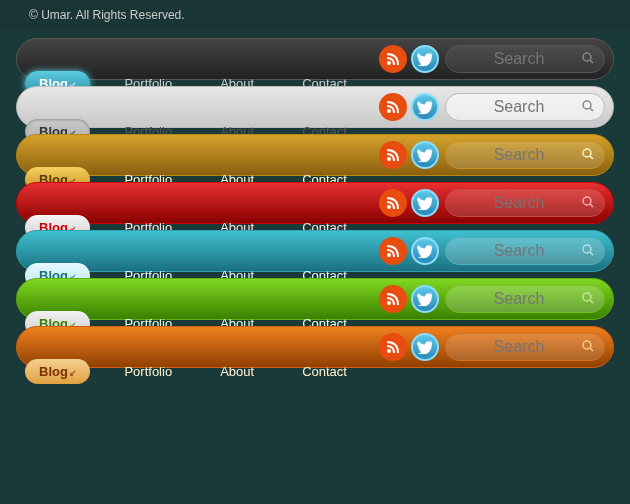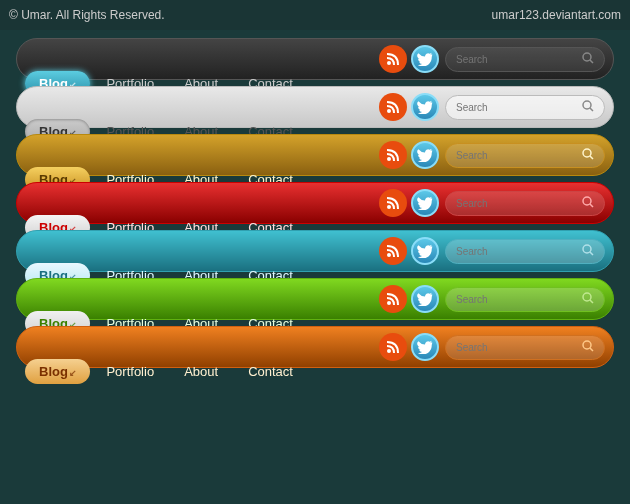--- a/index.html
+++ b/index.html
@@ -9,21 +9,21 @@
       background: #1a3a3a;
       font-family: Arial, sans-serif;
       overflow: hidden;
       position: relative;
     }
 
     .header {
       display: flex;
       justify-content: space-between;
       align-items: flex-start;
-      padding: 8px 9px;
+      padding: 8px 29px;
       background: #1a3535;
     }
 
     .header-left, .header-right {
       color: #ccc;
       font-size: 12px;
     }
 
     .navbars-container {
       padding: 8px 16px;
@@ -38,21 +38,21 @@
       align-items: center;
       border-radius: 25px;
       padding: 4px 8px;
       height: 42px;
       position: relative;
     }
 
     .nav-items {
       display: flex;
       align-items: center;
-      gap: 2px;
+      gap: 20px;
       flex: 1;
       margin-top: 48px;
     }
 
     .nav-btn {
       border-radius: 20px;
       padding: 5px 14px;
       font-size: 13px;
       font-weight: bold;
       cursor: pointer;
@@ -98,22 +98,23 @@
       border-radius: 20px;
       padding: 4px 10px;
       flex: 1;
       max-width: 160px;
     }
 
     .search-input {
       background: transparent;
       border: none;
       outline: none;
-      font-size: 10px;
+      font-size: 16px;
       width: 100%;
+      text-align: center;
     }
 
     .search-icon-end {
       font-size: 13px;
       cursor: pointer;
     }
 
     
     .navbar-dark {
       background: linear-gradient(to bottom, #444, #222);
@@ -233,21 +234,20 @@
       border: 1px solid #d07020;
     }
     .navbar-orange .search-input { color: #fff0d0; }
     .navbar-orange .search-icon-end { color: #ffc888; }
   </style>
 </head>
 <body>
 
 <div class="header">
   <span class="header-left">© Umar. All Rights Reserved.</span>
-  <span class="header-right">umar123.deviantart.com</span>
 </div>
 
 <div class="navbars-container" id="navbars-container">
 <div class="navbar navbar-dark">
       <div class="nav-items">
         <button class="nav-btn nav-btn-active">Blog<span style="font-size:9px;opacity:0.7;margin-left:1px">↙</span></button>
         <button class="nav-link">Portfolio</button>
         <button class="nav-link">About</button>
         <button class="nav-link">Contact</button>
       </div>

